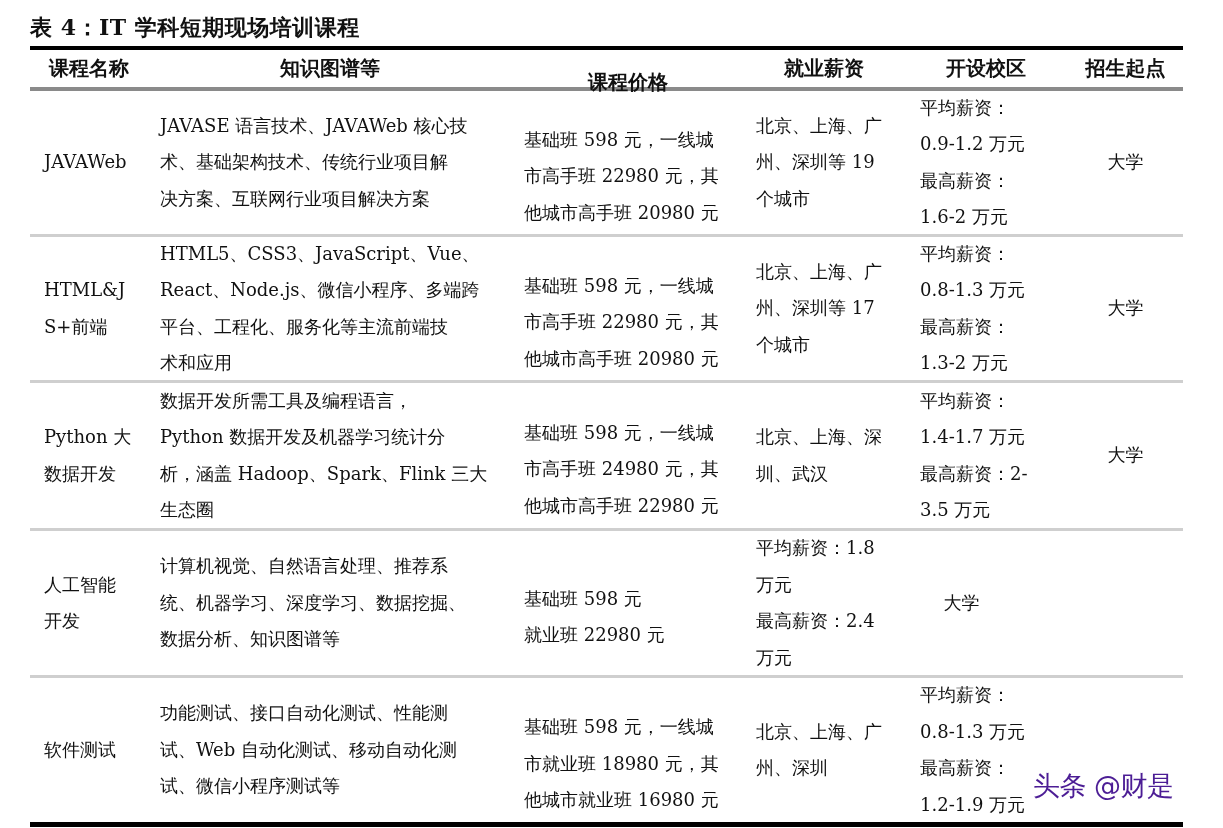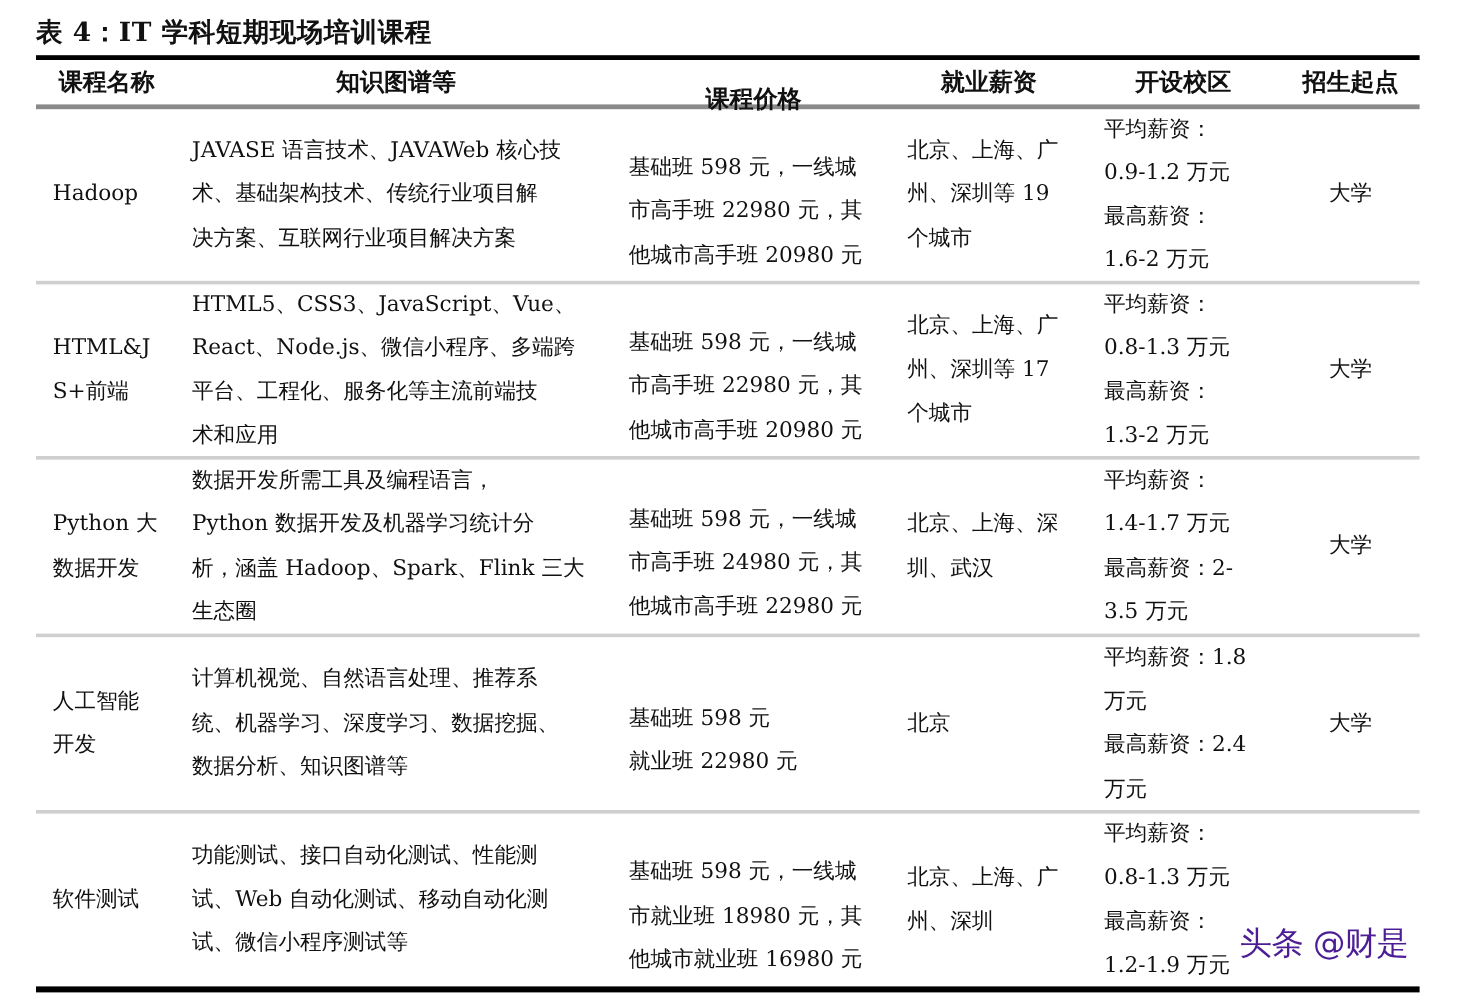--- a/index.html
+++ b/index.html
@@ -105,21 +105,21 @@
     <div class="cell c-name">课程名称</div>
     <div class="cell c-content">知识图谱等</div>
     <div class="cell c-price">课程价格</div>
     <div class="cell c-salary">就业薪资</div>
     <div class="cell c-campus">开设校区</div>
     <div class="cell c-start">招生起点</div>
   </div>
   <div class="rule-header"></div>
 
   <div class="row data-row r1">
-    <div class="cell c-name">Hadoop</div>
+    <div class="cell c-name">JAVAWeb</div>
     <div class="cell c-content">JAVASE 语言技术、JAVAWeb 核心技
 术、基础架构技术、传统行业项目解
 决方案、互联网行业项目解决方案</div>
     <div class="cell c-price">基础班 598 元，一线城
 市高手班 22980 元，其
 他城市高手班 20980 元</div>
     <div class="cell c-campus">北京、上海、广
 州、深圳等 19
 个城市</div>
     <div class="cell c-salary">平均薪资：
@@ -172,21 +172,20 @@
   <div class="rule-row"></div>
 
   <div class="row data-row r4">
     <div class="cell c-name">人工智能
 开发</div>
     <div class="cell c-content">计算机视觉、自然语言处理、推荐系
 统、机器学习、深度学习、数据挖掘、
 数据分析、知识图谱等</div>
     <div class="cell c-price">基础班 598 元
 就业班 22980 元</div>
-    <div class="cell c-campus">北京</div>
     <div class="cell c-salary">平均薪资：1.8
 万元
 最高薪资：2.4
 万元</div>
     <div class="cell c-start">大学</div>
   </div>
   <div class="rule-row"></div>
 
   <div class="row data-row r5">
     <div class="cell c-name">软件测试</div>

